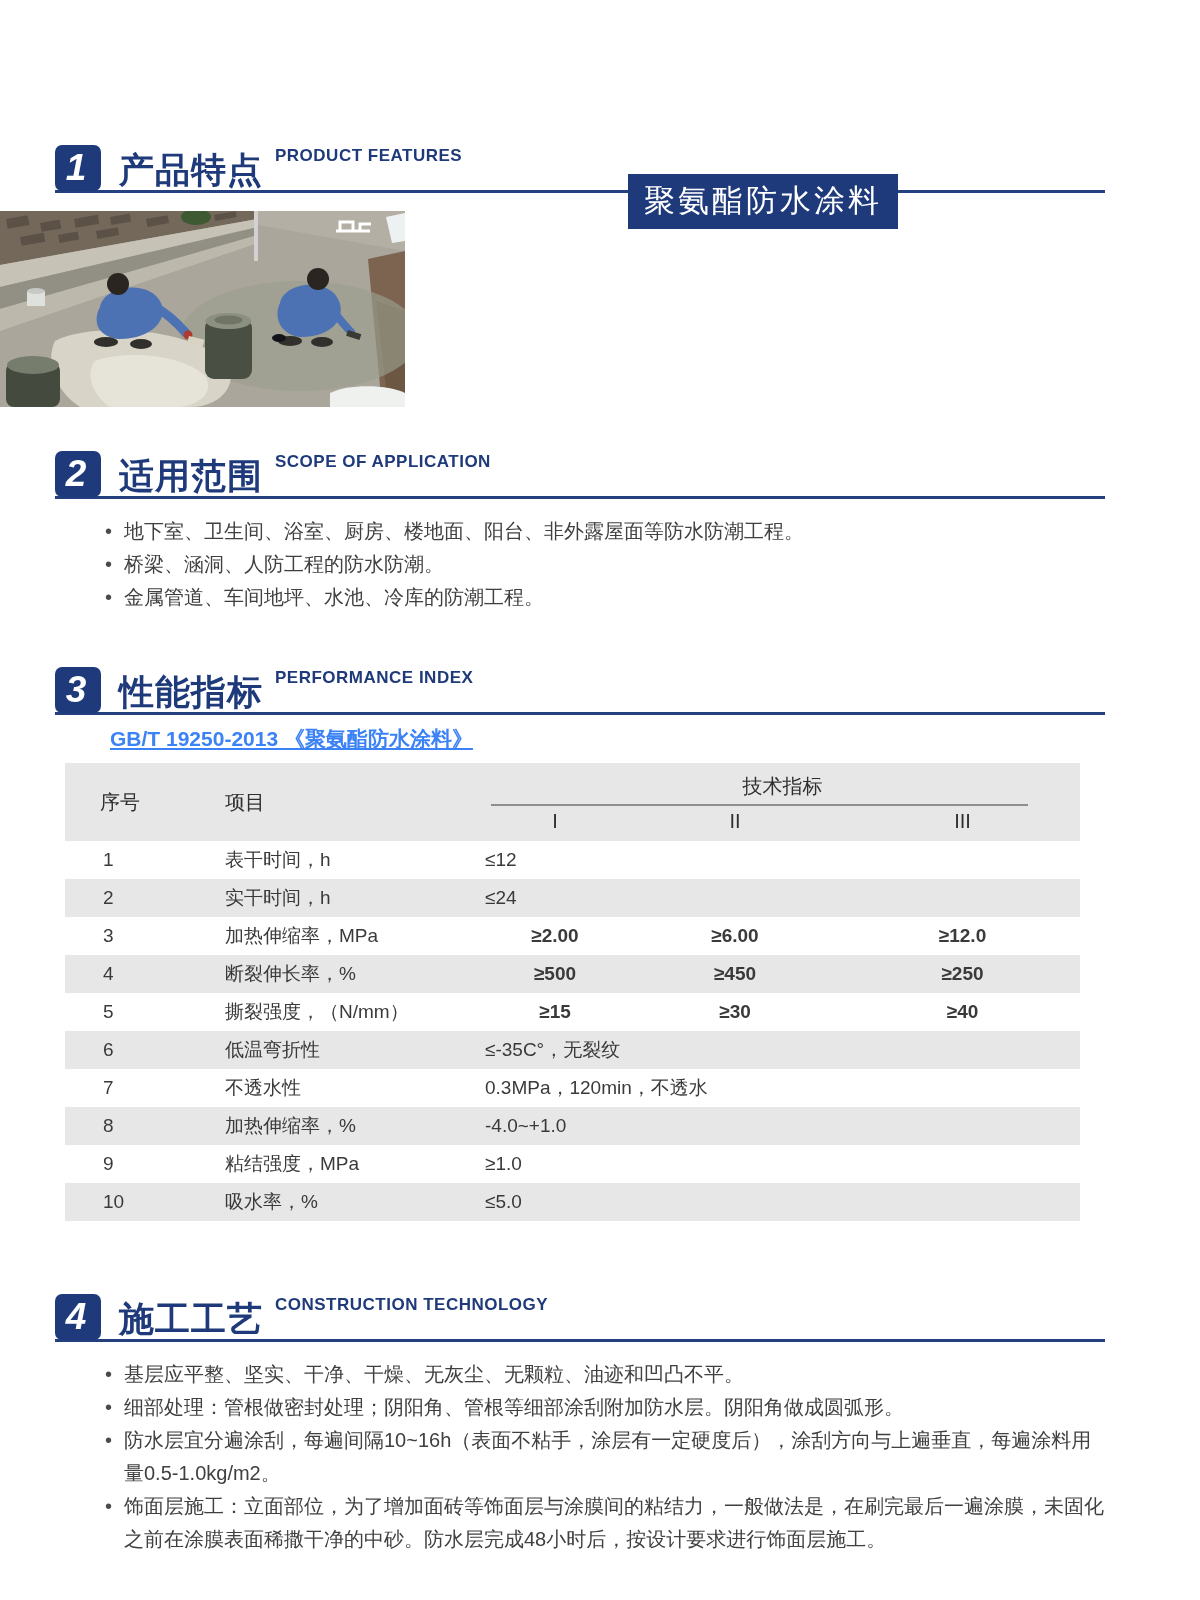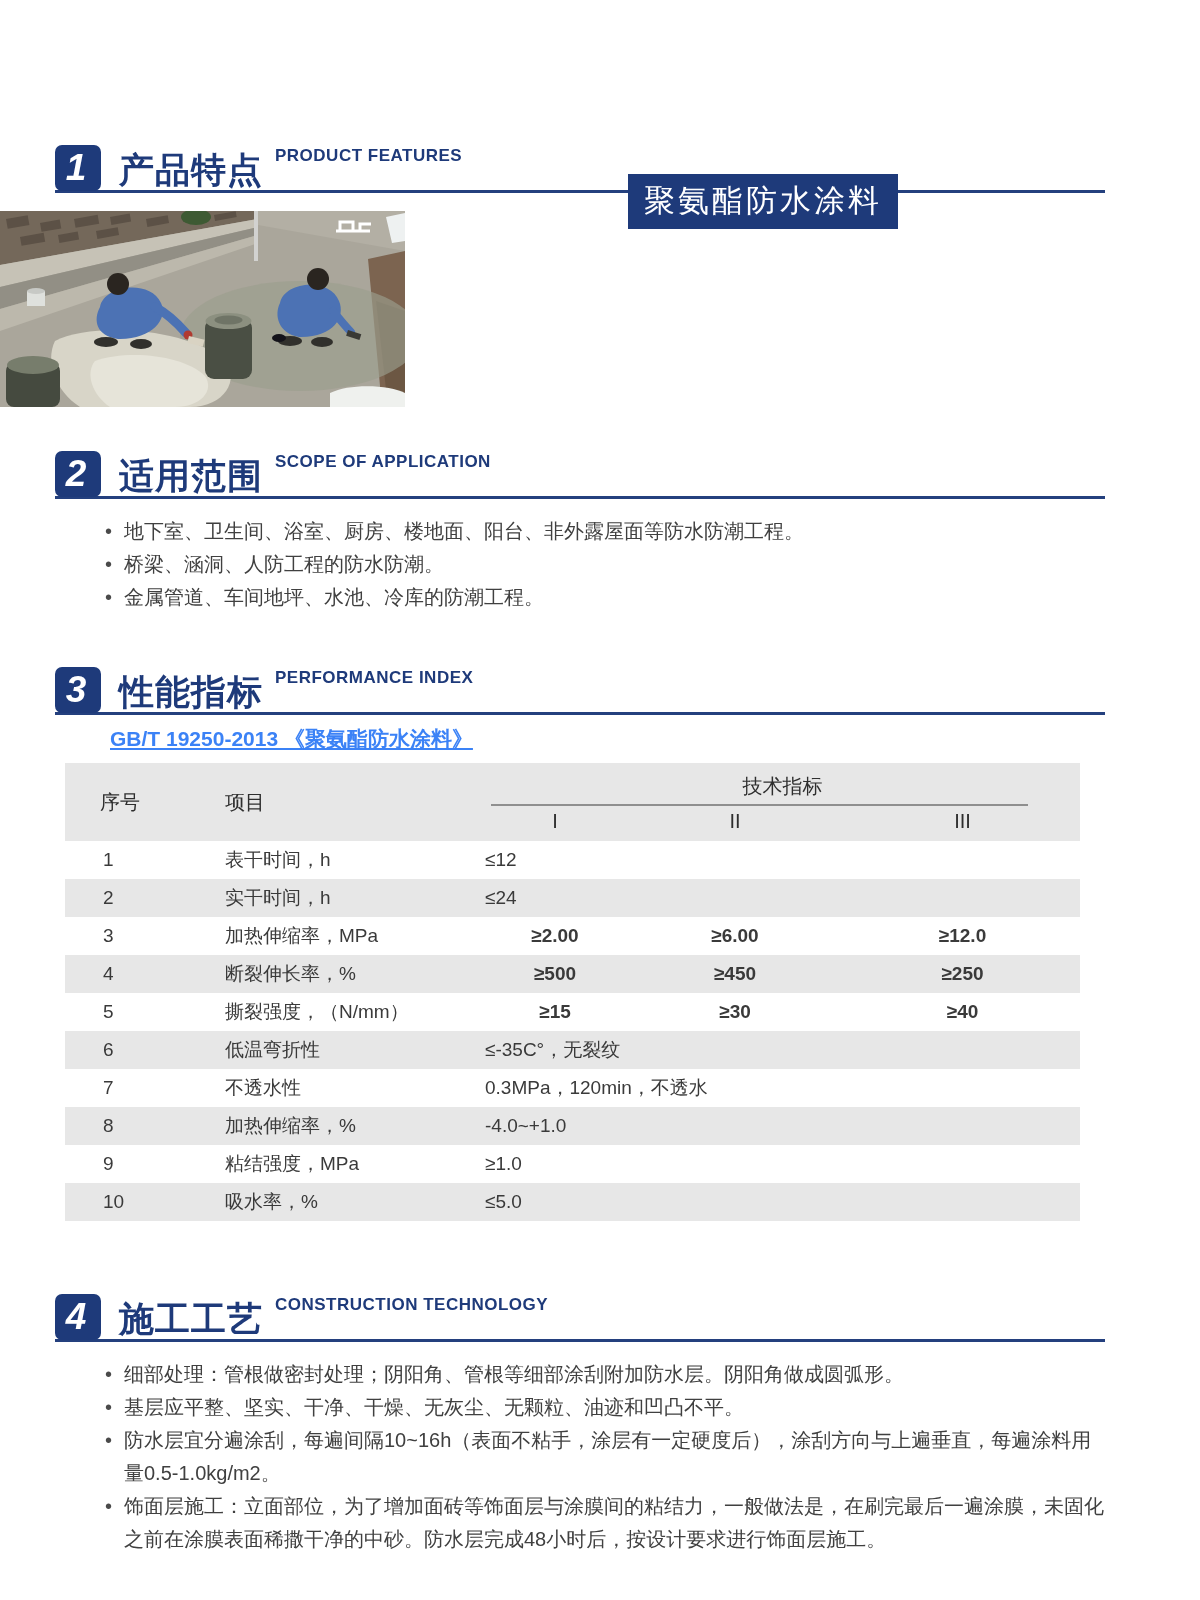--- a/index.html
+++ b/index.html
@@ -300,22 +300,22 @@
     </table>
   </div>
 
   <div class="sp-sec4">
     <div class="sec-header">
       <div class="sec-num">4</div>
       <div class="sec-title">施工工艺</div>
       <div class="sec-sub">CONSTRUCTION TECHNOLOGY</div>
     </div>
     <ul class="bullets construction">
+      <li>基层应平整、坚实、干净、干燥、无灰尘、无颗粒、油迹和凹凸不平。</li>
       <li>细部处理：管根做密封处理；阴阳角、管根等细部涂刮附加防水层。阴阳角做成圆弧形。</li>
-      <li>基层应平整、坚实、干净、干燥、无灰尘、无颗粒、油迹和凹凸不平。</li>
       <li>防水层宜分遍涂刮，每遍间隔10~16h（表面不粘手，涂层有一定硬度后），涂刮方向与上遍垂直，每遍涂料用量0.5-1.0kg/m2。</li>
       <li>饰面层施工：立面部位，为了增加面砖等饰面层与涂膜间的粘结力，一般做法是，在刷完最后一遍涂膜，未固化之前在涂膜表面稀撒干净的中砂。防水层完成48小时后，按设计要求进行饰面层施工。</li>
     </ul>
   </div>
 
   <div class="sp-sec5">
     <div class="sec-header">
       <div class="sec-num">5</div>
       <div class="sec-title">包装贮存</div>
       <div class="sec-sub">PACKAGING AND STORAGE</div>

